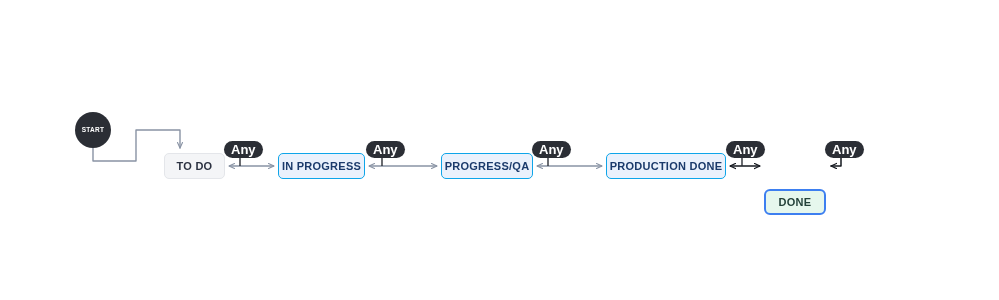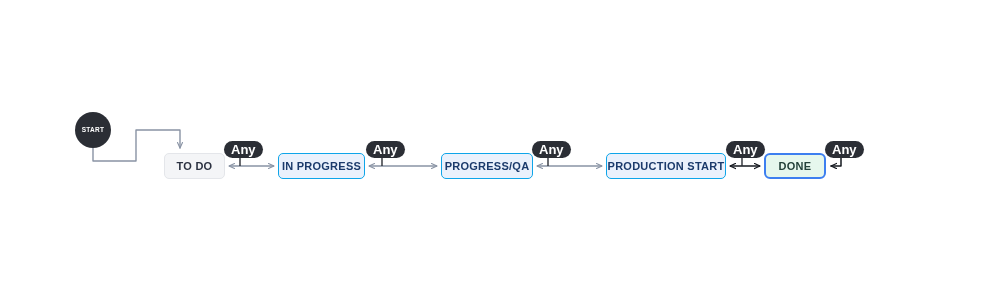--- a/index.html
+++ b/index.html
@@ -76,20 +76,21 @@
   .status-node.kind-blue {
     background: #eaf1fc;
     border: 1px solid #0ea5e9;
   }
   .status-node.kind-blue .status-label { color: #1b3a6b; }
 
   .status-node.kind-green {
     background: #e6f7ed;
     border: 2px solid #3d7ff0;
     border-radius: 6px;
+    margin-top: 36px;
   }
   .status-node.kind-green .status-label { color: #24423a; }
 
   
   .cond-pill {
     position: absolute;
     height: 17px;
     padding: 0 7px;
     border-radius: 9px;
     background: #2b2e35;
@@ -154,21 +155,21 @@
 
   <div class="status-node kind-blue" style="left:278px; top:153px; width:87px;">
     <span class="status-label">IN PROGRESS</span>
   </div>
 
   <div class="status-node kind-blue" style="left:441px; top:153px; width:92px;">
     <span class="status-label">PROGRESS/QA</span>
   </div>
 
   <div class="status-node kind-blue" style="left:606px; top:153px; width:120px;">
-    <span class="status-label">PRODUCTION START</span>
+    <span class="status-label">PRODUCTION DONE</span>
   </div>
 
   <div class="status-node kind-green" style="left:764px; top:153px; width:62px;">
     <span class="status-label">DONE</span>
   </div>
 
   <div class="cond-pill" style="left:224px; top:141px;">
     <span class="cond-label">Any</span>
   </div>
 

